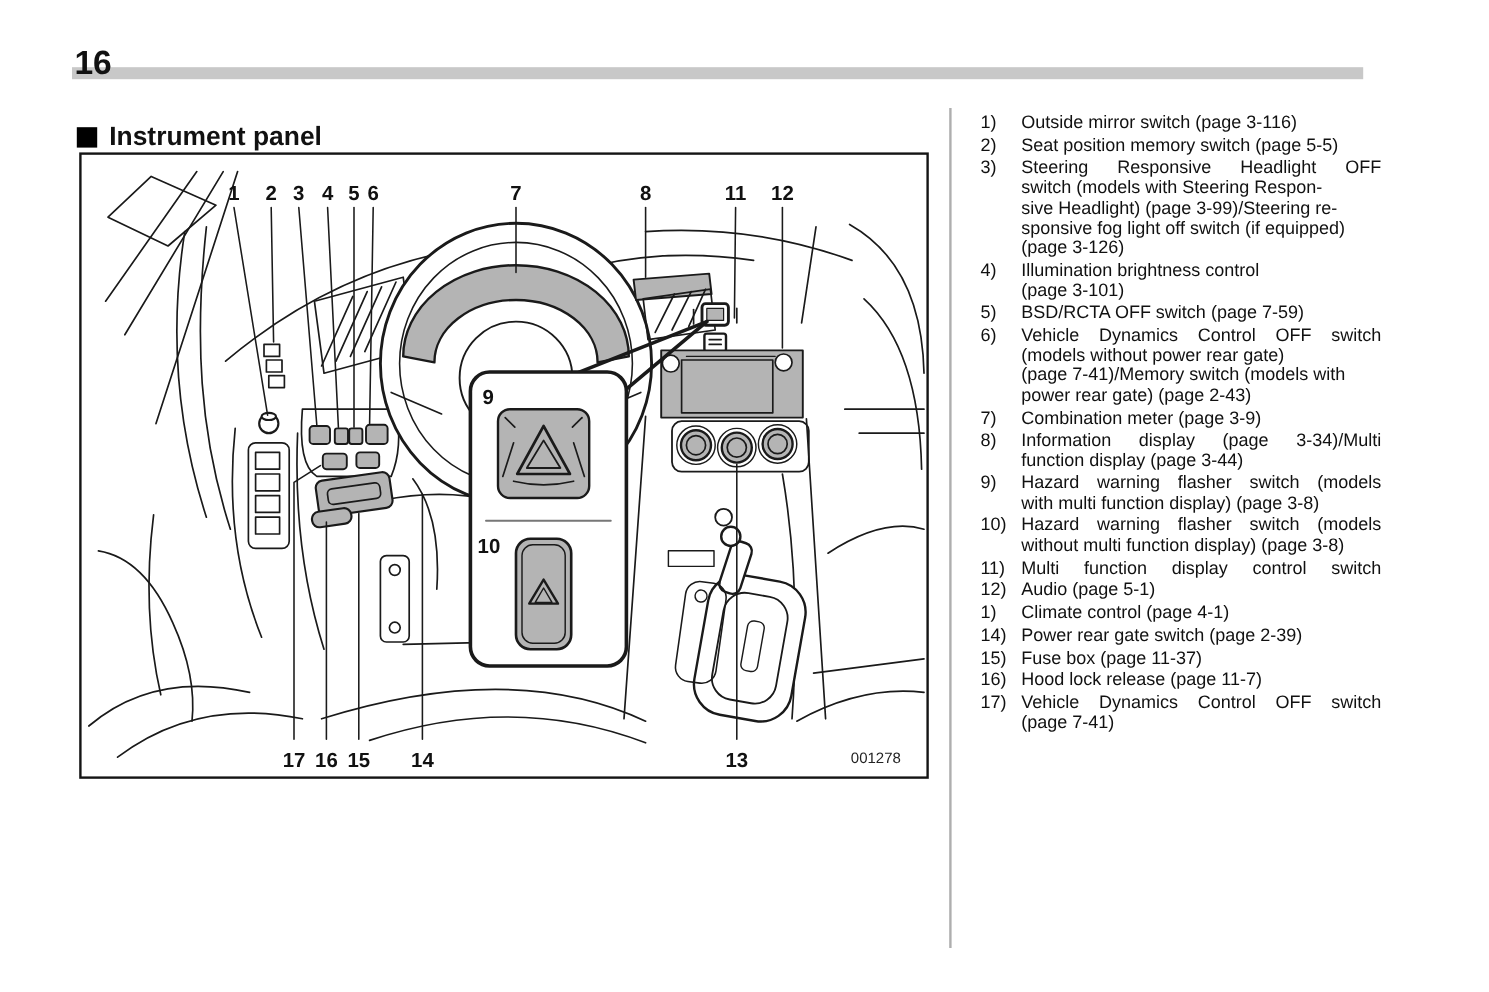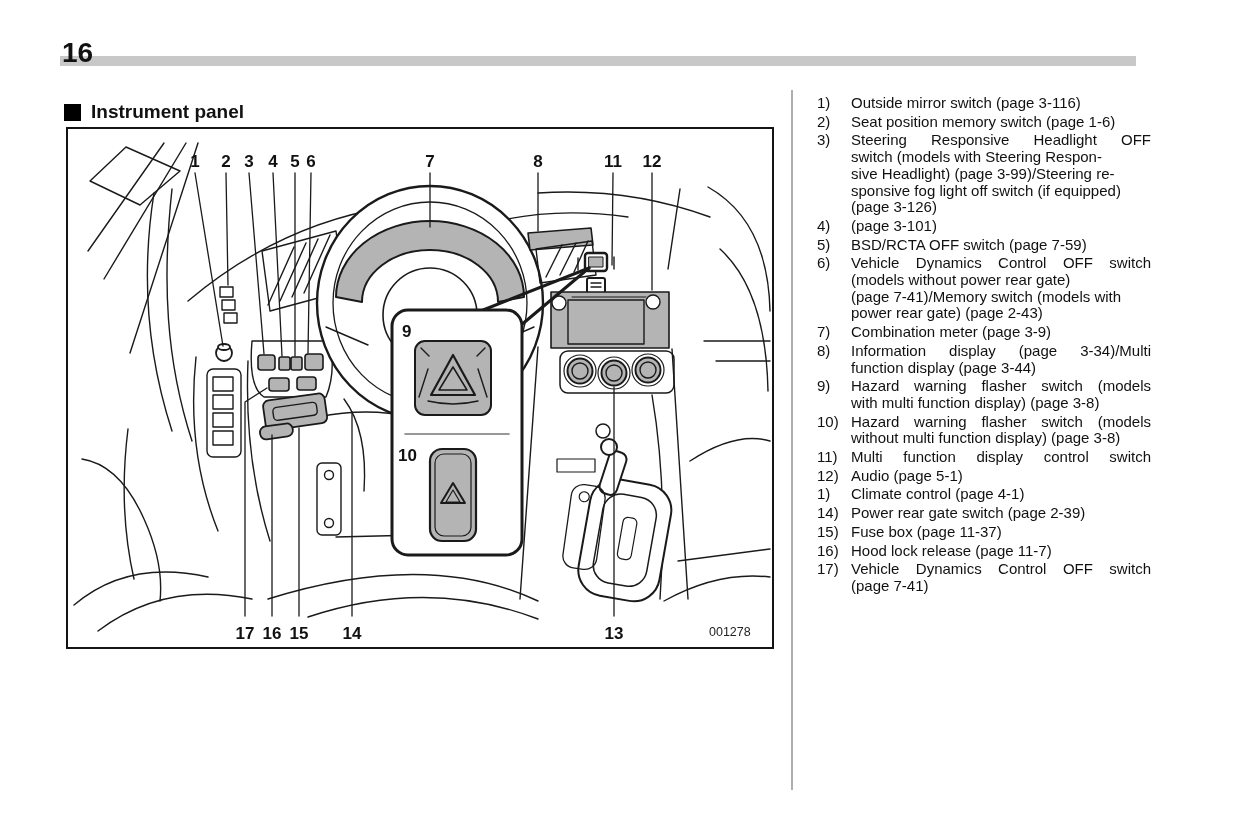--- a/index.html
+++ b/index.html
@@ -5,21 +5,21 @@
   html,body{margin:0;padding:0;}
   body{
     width:1241px;height:827px;position:relative;background:#ffffff;
     font-family:"Liberation Sans", sans-serif;color:#111;overflow:hidden;
     -webkit-font-smoothing:antialiased;
   }
   .pagebar{position:absolute;left:60px;top:56px;width:1076px;height:10px;background:#c8c8c8;}
   .pagenum{position:absolute;left:62px;top:38px;font-size:28px;font-weight:bold;line-height:30px;}
   .heading{position:absolute;left:64px;top:101px;display:flex;align-items:center;gap:10px;}
   .heading .sq{width:17px;height:17px;background:#000;flex:none;}
-  .heading .ttl{font-size:19px;font-weight:bold;white-space:nowrap;}
+  .heading .ttl{font-size:22px;font-weight:bold;white-space:nowrap;}
   .figurebox{position:absolute;left:66px;top:127px;width:708px;height:522px;border:2px solid #141414;box-sizing:border-box;background:#fff;}
   .vsep{position:absolute;left:791px;top:90px;width:2px;height:700px;background:#aeaeae;}
   .legend{position:absolute;left:817px;top:95px;width:334px;font-size:15px;}
   .legend-item{display:flex;margin-bottom:2px;}
   .legend-item .num{width:34px;flex:none;line-height:16.7px;}
   .legend-item .txt{width:300px;}
   .legend-item .line{line-height:16.7px;white-space:nowrap;}
   .legend-item .line.j{white-space:normal;text-align:justify;text-align-last:justify;}
   svg text{font-family:"Liberation Sans", sans-serif;}
   .callout{font-size:17px;font-weight:bold;fill:#111;}
@@ -279,36 +279,37 @@
 <div class="legend">
     <div class="legend-item">
       <div class="num">1)</div>
       <div class="txt">
         <div class="line">Outside mirror switch (page 3-116)</div>
       </div>
     </div>
     <div class="legend-item">
       <div class="num">2)</div>
       <div class="txt">
-        <div class="line">Seat position memory switch (page 1-6)</div>
+        <div class="line">Seat position memory switch (page 5-5)</div>
       </div>
     </div>
     <div class="legend-item">
       <div class="num">3)</div>
       <div class="txt">
         <div class="line j">Steering Responsive Headlight OFF</div>
         <div class="line">switch (models with Steering Respon-</div>
         <div class="line">sive Headlight) (page 3-99)/Steering re-</div>
         <div class="line">sponsive fog light off switch (if equipped)</div>
         <div class="line">(page 3-126)</div>
       </div>
     </div>
     <div class="legend-item">
       <div class="num">4)</div>
       <div class="txt">
+        <div class="line">Illumination brightness control</div>
         <div class="line">(page 3-101)</div>
       </div>
     </div>
     <div class="legend-item">
       <div class="num">5)</div>
       <div class="txt">
         <div class="line">BSD/RCTA OFF switch (page 7-59)</div>
       </div>
     </div>
     <div class="legend-item">

